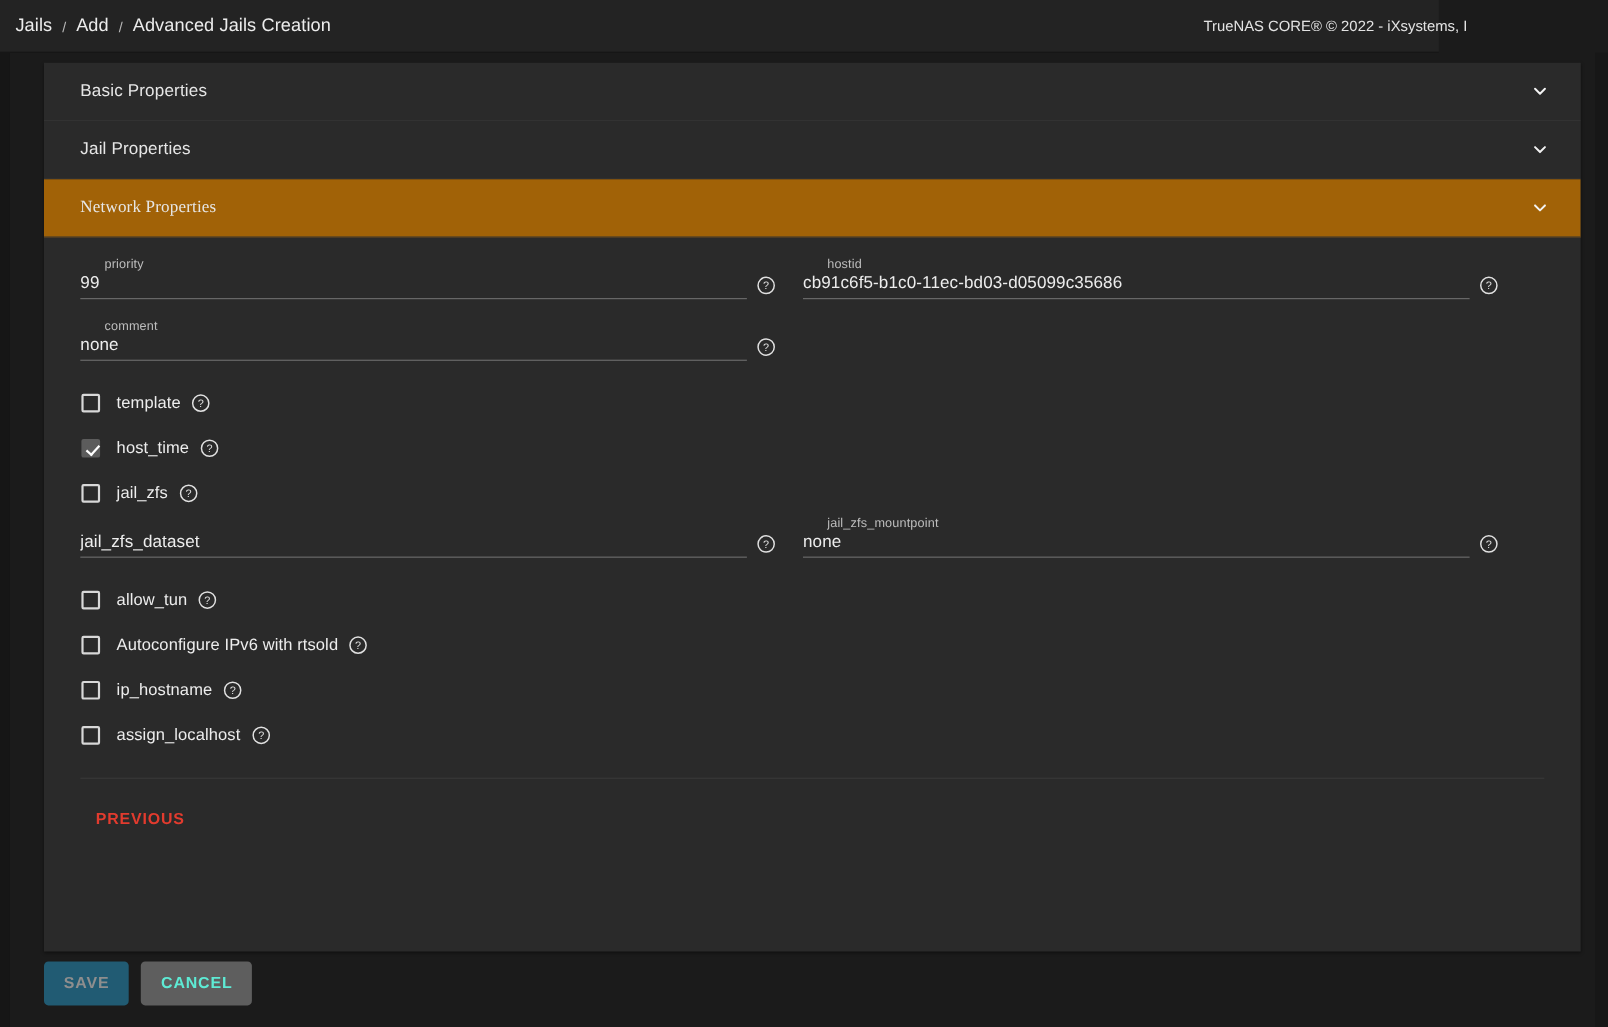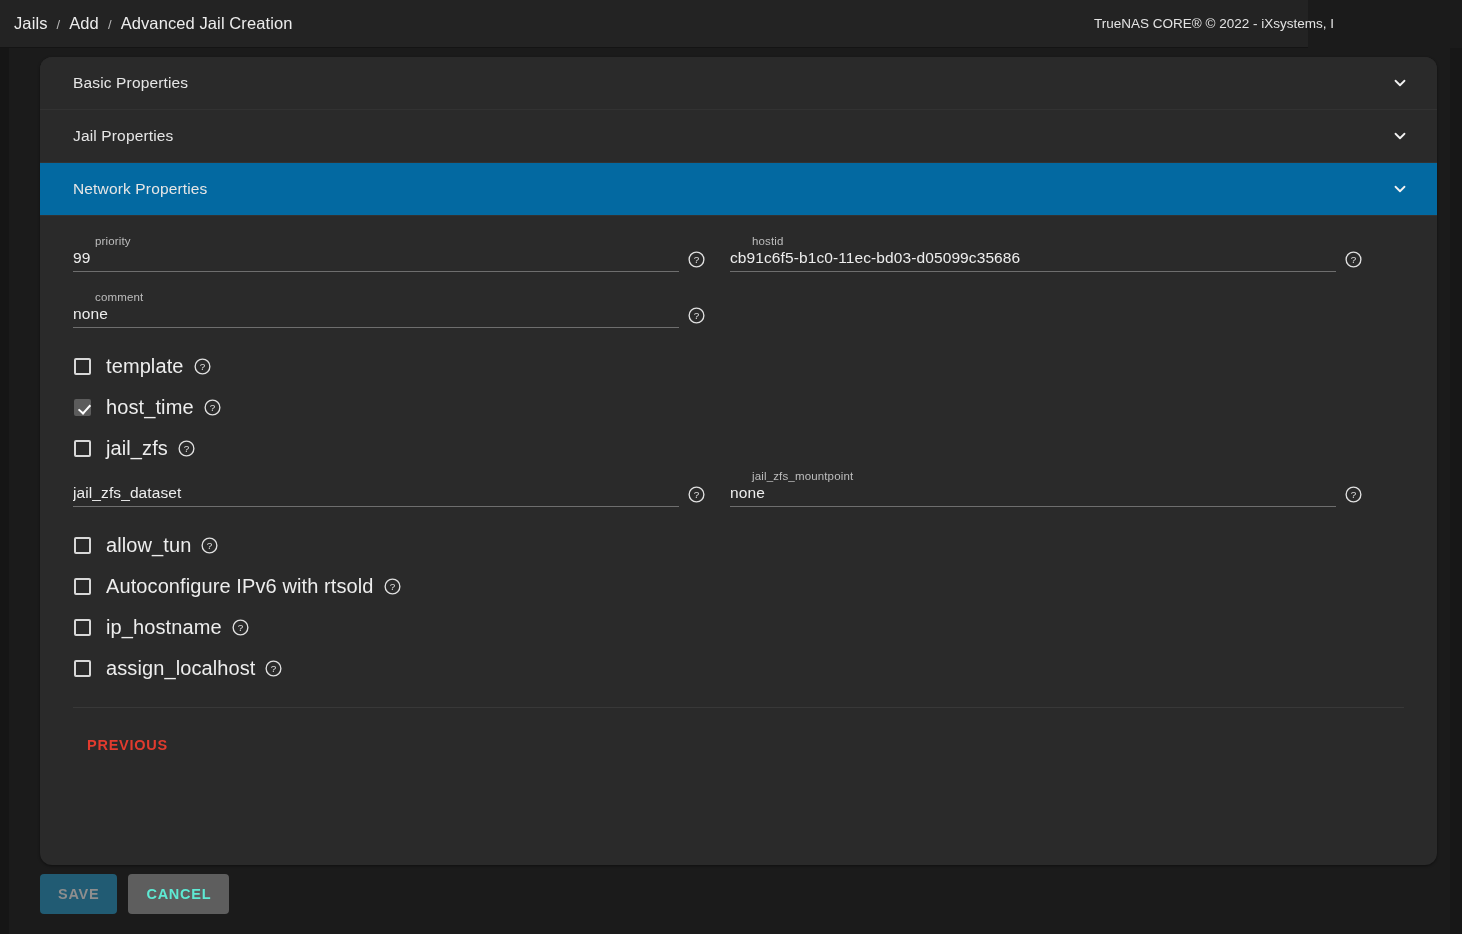--- a/index.html
+++ b/index.html
@@ -59,38 +59,38 @@
   }
 
   
   .card {
     position: absolute;
     left: 40px;
     top: 57px;
     width: 1397px;
     height: 808px;
     background: #2a2a2a;
-    border-radius: 12px;
+    border-radius: 0;
     box-shadow: 0 1px 3px rgba(0,0,0,.45);
     overflow: hidden;
   }
 
   
   .acc-header {
     position: relative;
     height: 53px;
     display: flex;
     align-items: center;
     justify-content: space-between;
     padding: 0 28px 0 33px;
     cursor: pointer;
     background: #2a2a2a;
     border-bottom: 1px solid #323232;
   }
-  .acc-header.hover { background: #0369a1; }
+  .acc-header.hover { background: #a16207; font-family: Liberation Serif, serif; }
   .acc-title {
     font-size: 15.5px;
     color: #e6e6e6;
     letter-spacing: .15px;
   }
   .chev {
     width: 18px;
     height: 18px;
     display: block;
   }
@@ -183,21 +183,21 @@
     position: absolute;
     left: 4.5px;
     top: 1px;
     width: 5px;
     height: 10px;
     border: solid #ffffff;
     border-width: 0 2px 2px 0;
     transform: rotate(42deg);
   }
   .cb-label {
-    font-size: 20px;
+    font-size: 15px;
     color: #ededed;
     letter-spacing: .1px;
     margin-right: 9px;
     cursor: pointer;
   }
   .cb-row .help { margin-bottom: 0; }
 
   
   .divider {
     border-top: 1px solid #383838;
@@ -279,21 +279,21 @@
 
   <div class="gutter-left"></div>
   <div class="gutter"></div>
 
   <div class="topbar">
     <div class="breadcrumb">
       <span class="crumb link">Jails</span>
       <span class="crumb-sep">/</span>
       <span class="crumb link">Add</span>
       <span class="crumb-sep">/</span>
-      <span class="crumb">Advanced Jail Creation</span>
+      <span class="crumb">Advanced Jails Creation</span>
     </div>
     <div class="copyright">TrueNAS CORE® © 2022 - iXsystems, I</div>
   </div>
 
   <div class="card">
 
     <div class="acc-header">
       <span class="acc-title">Basic Properties</span>
       <span class="chev">
         <svg width="18" height="18" viewBox="0 0 24 24">

